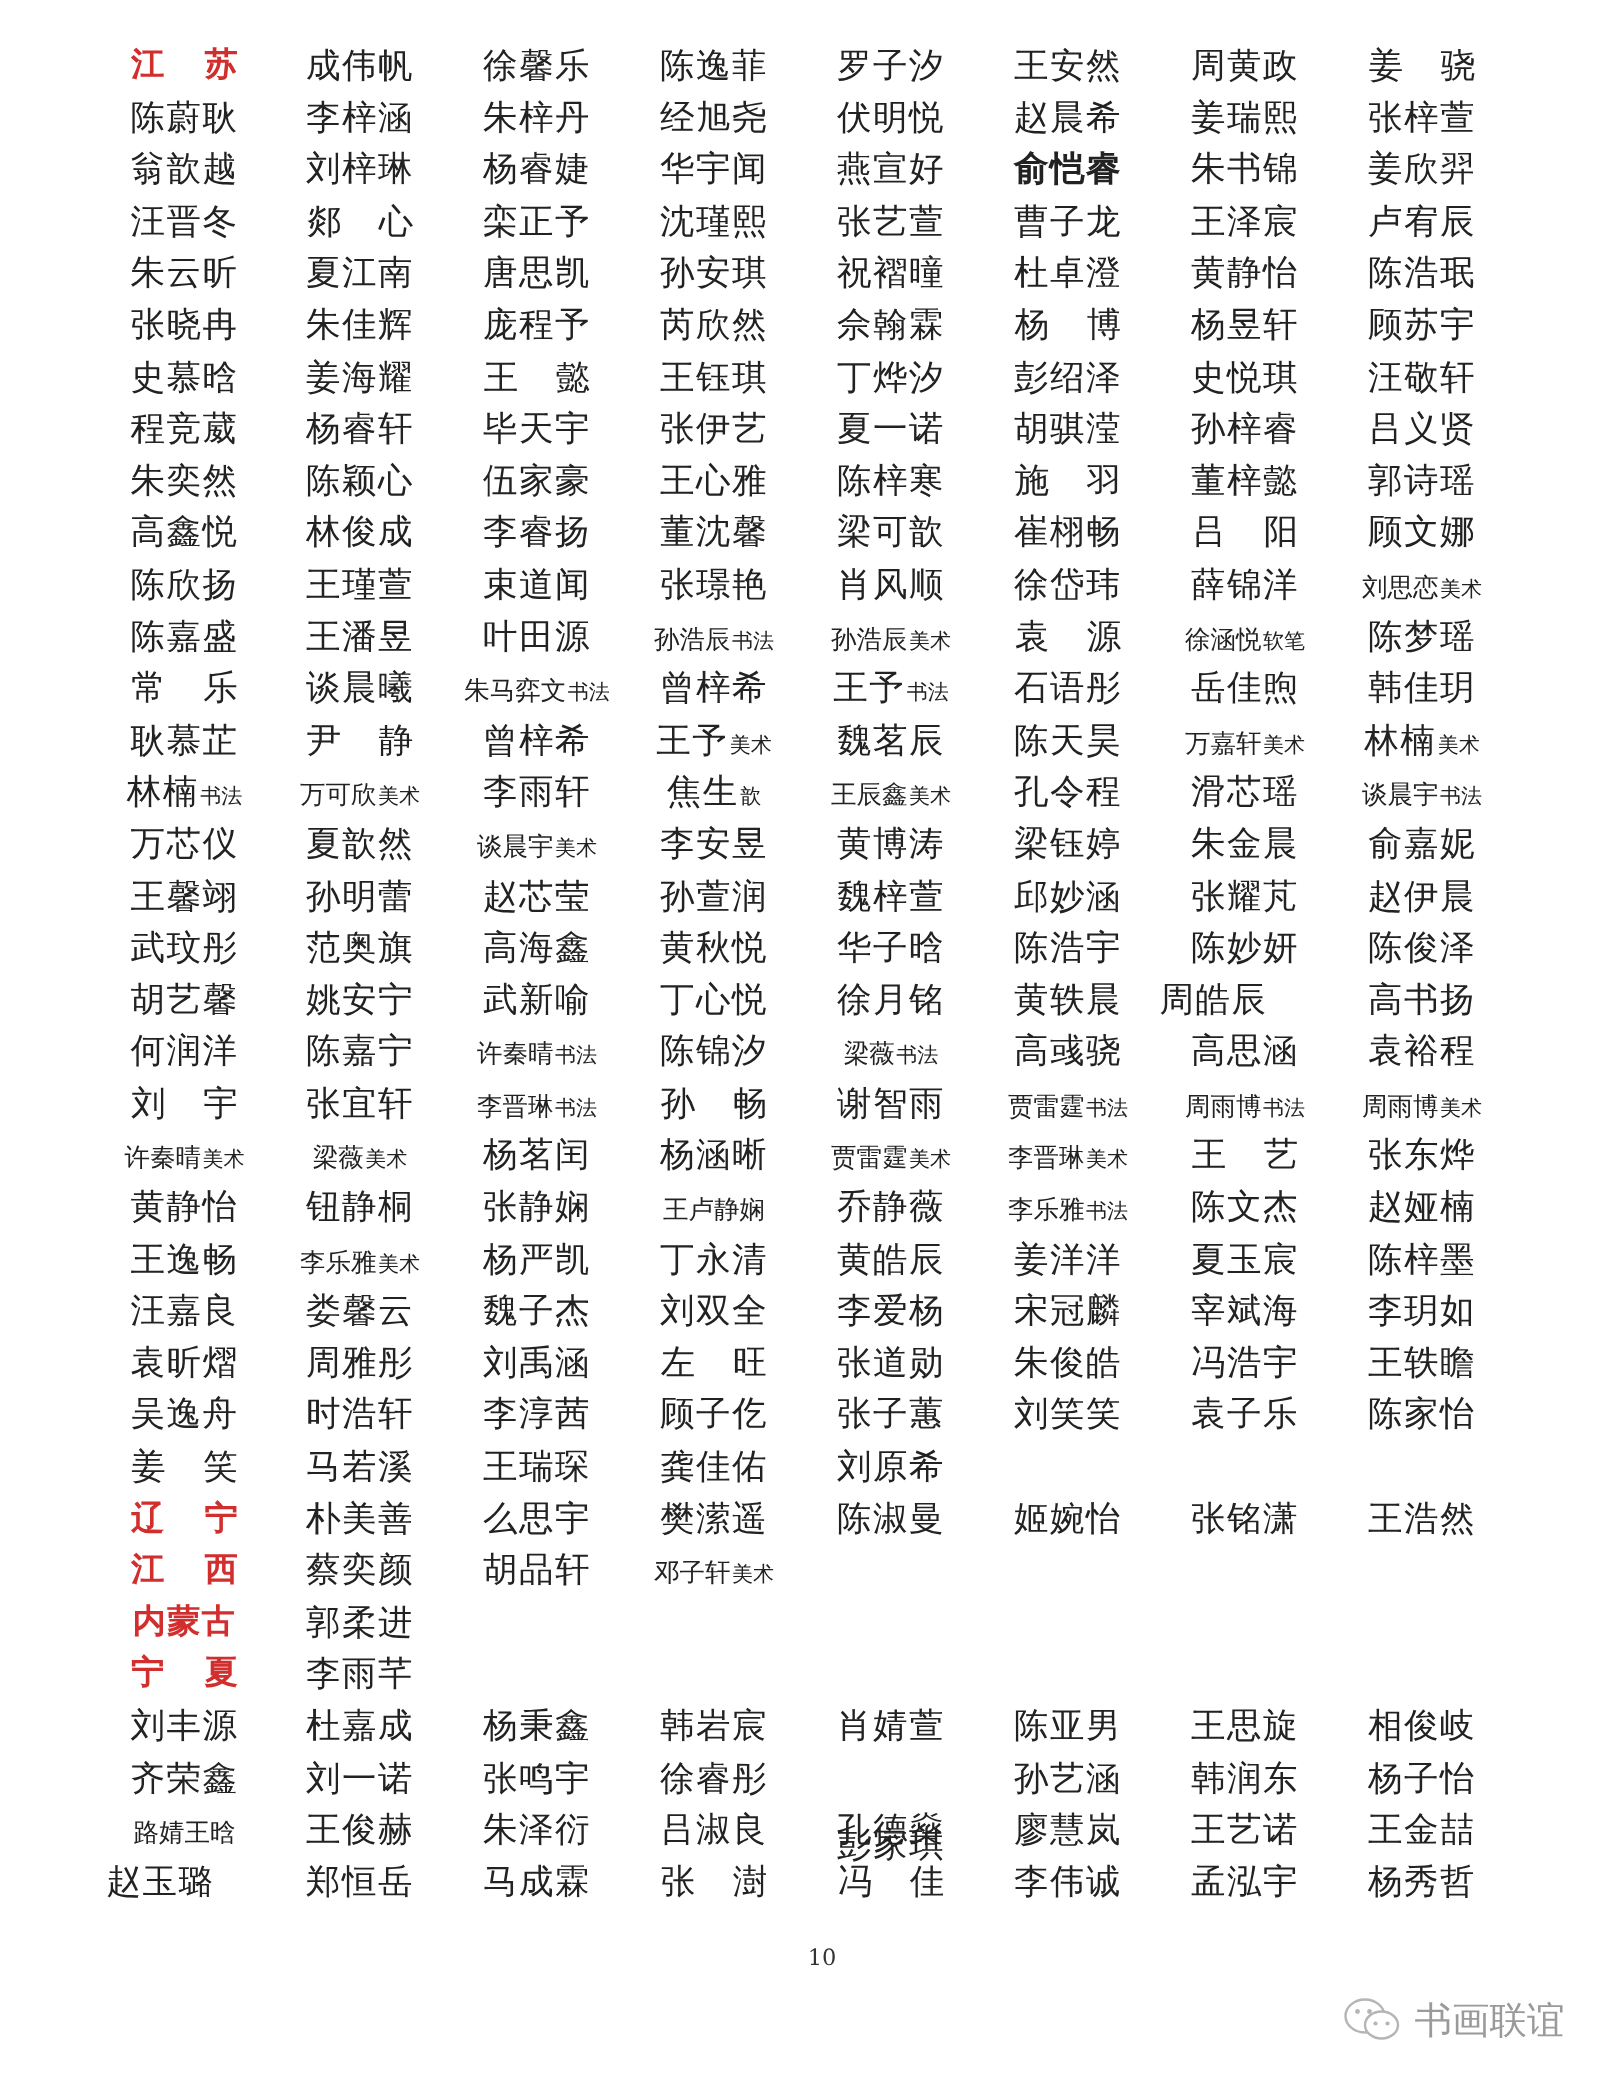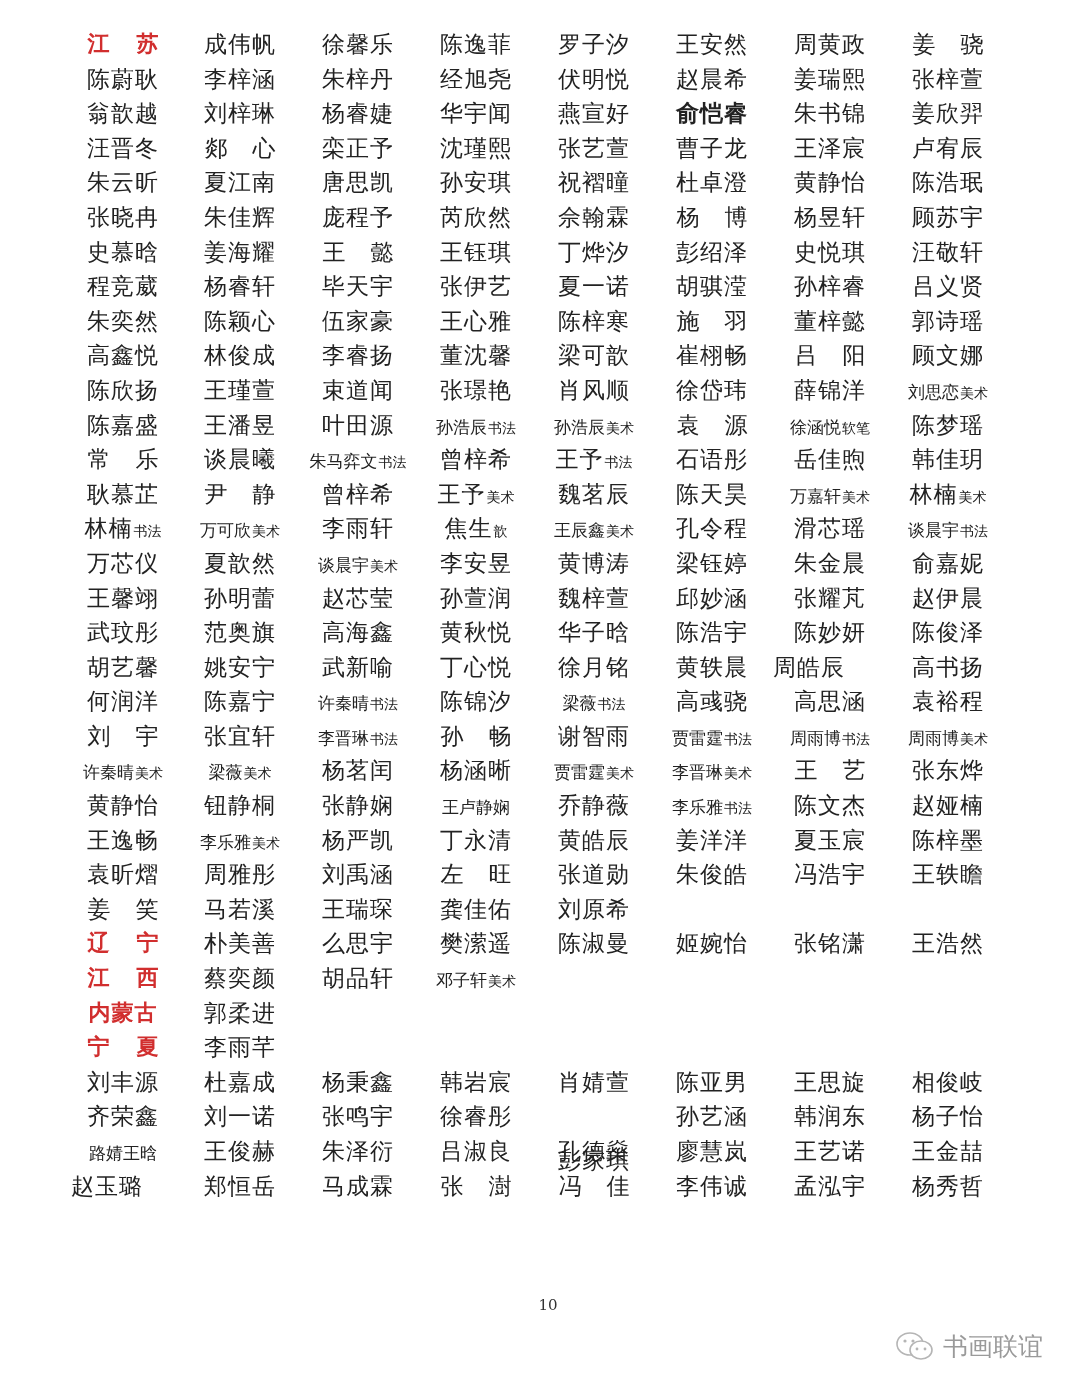--- a/index.html
+++ b/index.html
@@ -259,28 +259,48 @@
       <div class="cell " style="left: 64px;"><span class="nm">王逸畅</span></div>
       <div class="cell small" style="left: 181px;"><span class="nm">李乐雅</span><span class="tag">美术</span></div>
       <div class="cell " style="left: 299px;"><span class="nm">杨严凯</span></div>
       <div class="cell " style="left: 417px;"><span class="nm">丁永清</span></div>
       <div class="cell " style="left: 535px;"><span class="nm">黄皓辰</span></div>
       <div class="cell " style="left: 653px;"><span class="nm">姜洋洋</span></div>
       <div class="cell " style="left: 771px;"><span class="nm">夏玉宸</span></div>
       <div class="cell " style="left: 889px;"><span class="nm">陈梓墨</span></div>
     </div>
     <div class="row">
+      <div class="cell " style="left: 64px;"><span class="nm">汪嘉良</span></div>
+      <div class="cell " style="left: 181px;"><span class="nm">娄馨云</span></div>
+      <div class="cell " style="left: 299px;"><span class="nm">魏子杰</span></div>
+      <div class="cell " style="left: 417px;"><span class="nm">刘双全</span></div>
+      <div class="cell " style="left: 535px;"><span class="nm">李爱杨</span></div>
+      <div class="cell " style="left: 653px;"><span class="nm">宋冠麟</span></div>
+      <div class="cell " style="left: 771px;"><span class="nm">宰斌海</span></div>
+      <div class="cell " style="left: 889px;"><span class="nm">李玥如</span></div>
+    </div>
+    <div class="row">
       <div class="cell " style="left: 64px;"><span class="nm">袁昕熠</span></div>
       <div class="cell " style="left: 181px;"><span class="nm">周雅彤</span></div>
       <div class="cell " style="left: 299px;"><span class="nm">刘禹涵</span></div>
       <div class="cell spaced" style="left: 417px;"><span class="nm">左旺</span></div>
       <div class="cell " style="left: 535px;"><span class="nm">张道勋</span></div>
       <div class="cell " style="left: 653px;"><span class="nm">朱俊皓</span></div>
       <div class="cell " style="left: 771px;"><span class="nm">冯浩宇</span></div>
       <div class="cell " style="left: 889px;"><span class="nm">王轶瞻</span></div>
+    </div>
+    <div class="row">
+      <div class="cell " style="left: 64px;"><span class="nm">吴逸舟</span></div>
+      <div class="cell " style="left: 181px;"><span class="nm">时浩轩</span></div>
+      <div class="cell " style="left: 299px;"><span class="nm">李淳茜</span></div>
+      <div class="cell " style="left: 417px;"><span class="nm">顾子仡</span></div>
+      <div class="cell " style="left: 535px;"><span class="nm">张子蕙</span></div>
+      <div class="cell " style="left: 653px;"><span class="nm">刘笑笑</span></div>
+      <div class="cell " style="left: 771px;"><span class="nm">袁子乐</span></div>
+      <div class="cell " style="left: 889px;"><span class="nm">陈家怡</span></div>
     </div>
     <div class="row">
       <div class="cell spaced" style="left: 64px;"><span class="nm">姜笑</span></div>
       <div class="cell " style="left: 181px;"><span class="nm">马若溪</span></div>
       <div class="cell " style="left: 299px;"><span class="nm">王瑞琛</span></div>
       <div class="cell " style="left: 417px;"><span class="nm">龚佳佑</span></div>
       <div class="cell " style="left: 535px;"><span class="nm">刘原希</span></div>
     </div>
     <div class="row">
       <div class="cell region spaced" style="left: 64px;"><span class="nm">辽宁</span></div>

